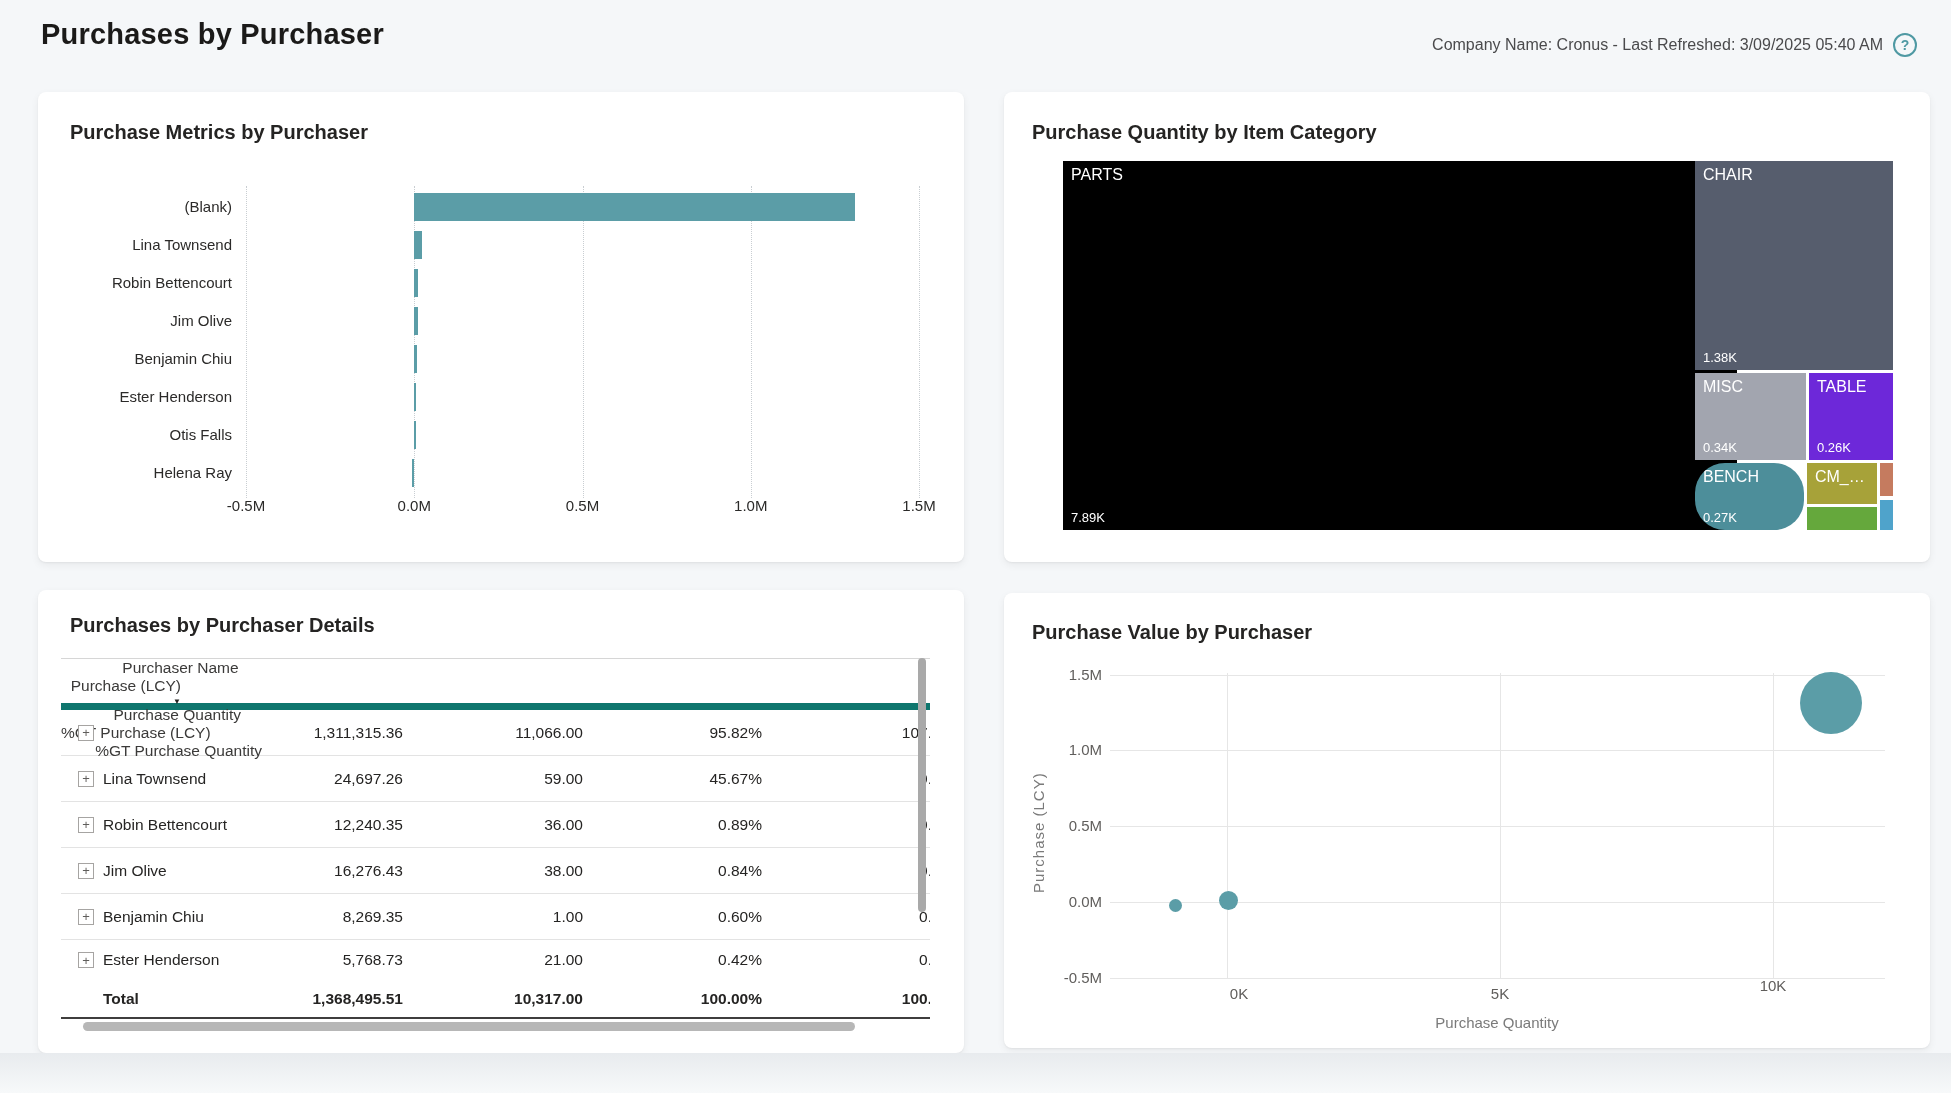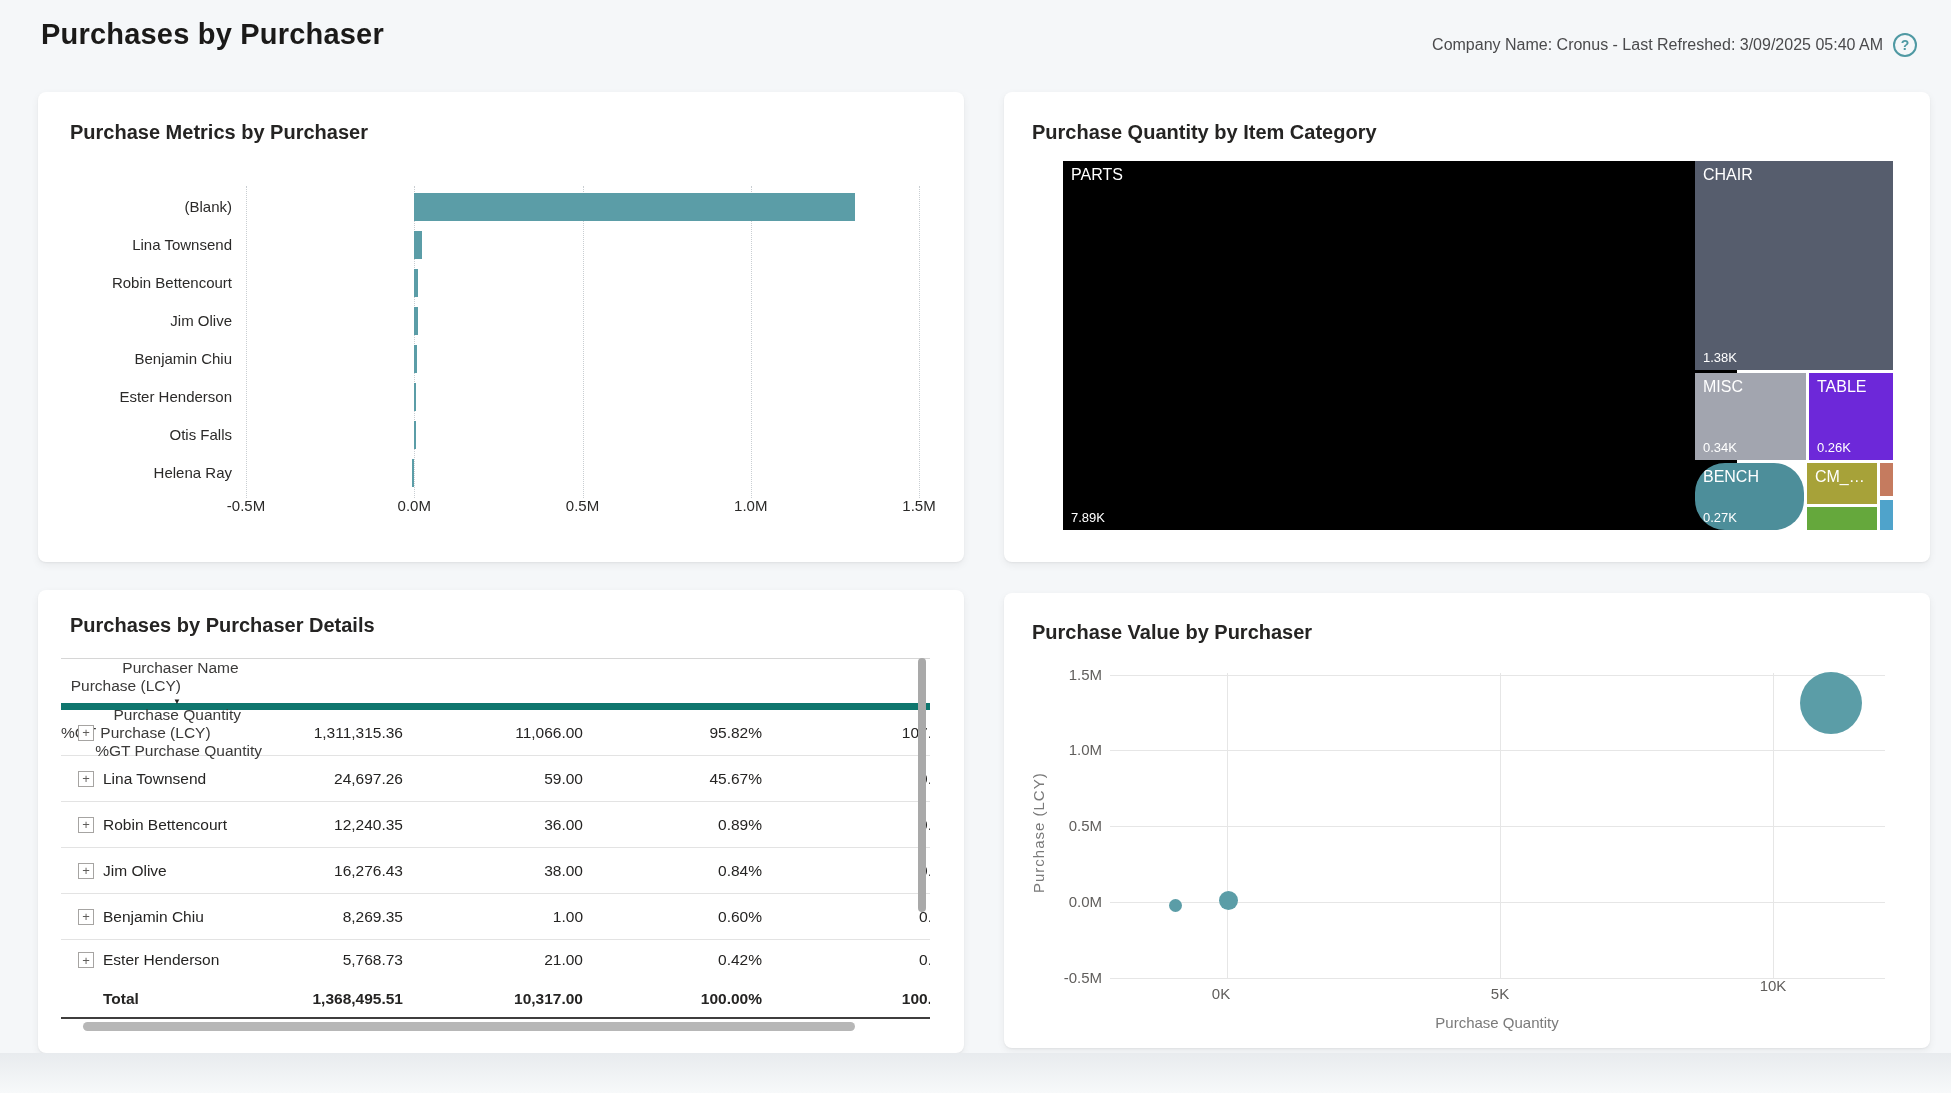--- a/index.html
+++ b/index.html
@@ -296,21 +296,21 @@
         <div class="sc-ylabel" style="left: 38px; top: 72.6px;">1.5M</div>
         <div class="sc-hgrid" style="top: 157.4px;"></div>
         <div class="sc-ylabel" style="left: 38px; top: 148.4px;">1.0M</div>
         <div class="sc-hgrid" style="top: 233.2px;"></div>
         <div class="sc-ylabel" style="left: 38px; top: 224.2px;">0.5M</div>
         <div class="sc-hgrid" style="top: 309px;"></div>
         <div class="sc-ylabel" style="left: 38px; top: 300px;">0.0M</div>
         <div class="sc-hgrid" style="top: 384.8px;"></div>
         <div class="sc-ylabel" style="left: 38px; top: 375.8px;">-0.5M</div>
         <div class="sc-vgrid" style="left: 223px;"></div>
-        <div class="sc-xlabel" style="left: 187px; top: 392px;">0K</div>
+        <div class="sc-xlabel" style="left: 205px; top: 392px;">0K</div>
         <div class="sc-vgrid" style="left: 496px;"></div>
         <div class="sc-xlabel" style="left: 466px; top: 392px;">5K</div>
         <div class="sc-vgrid" style="left: 769px;"></div>
         <div class="sc-xlabel" style="left: 739px; top: 384px;">10K</div>
         <div class="sc-point" style="width: 13px; height: 13px; left: 164.63px; top: 305.532px; background: rgb(91, 157, 167);"></div>
         <div class="sc-point" style="width: 19px; height: 19px; left: 215.138px; top: 297.681px; background: rgb(91, 157, 167);"></div>
         <div class="sc-point" style="width: 62px; height: 62px; left: 796.204px; top: 79.2046px; background: rgb(91, 157, 167);"></div>
         <div class="sc-xtitle">Purchase Quantity</div>
         <div class="sc-ytitle">Purchase (LCY)</div>
       </div>

